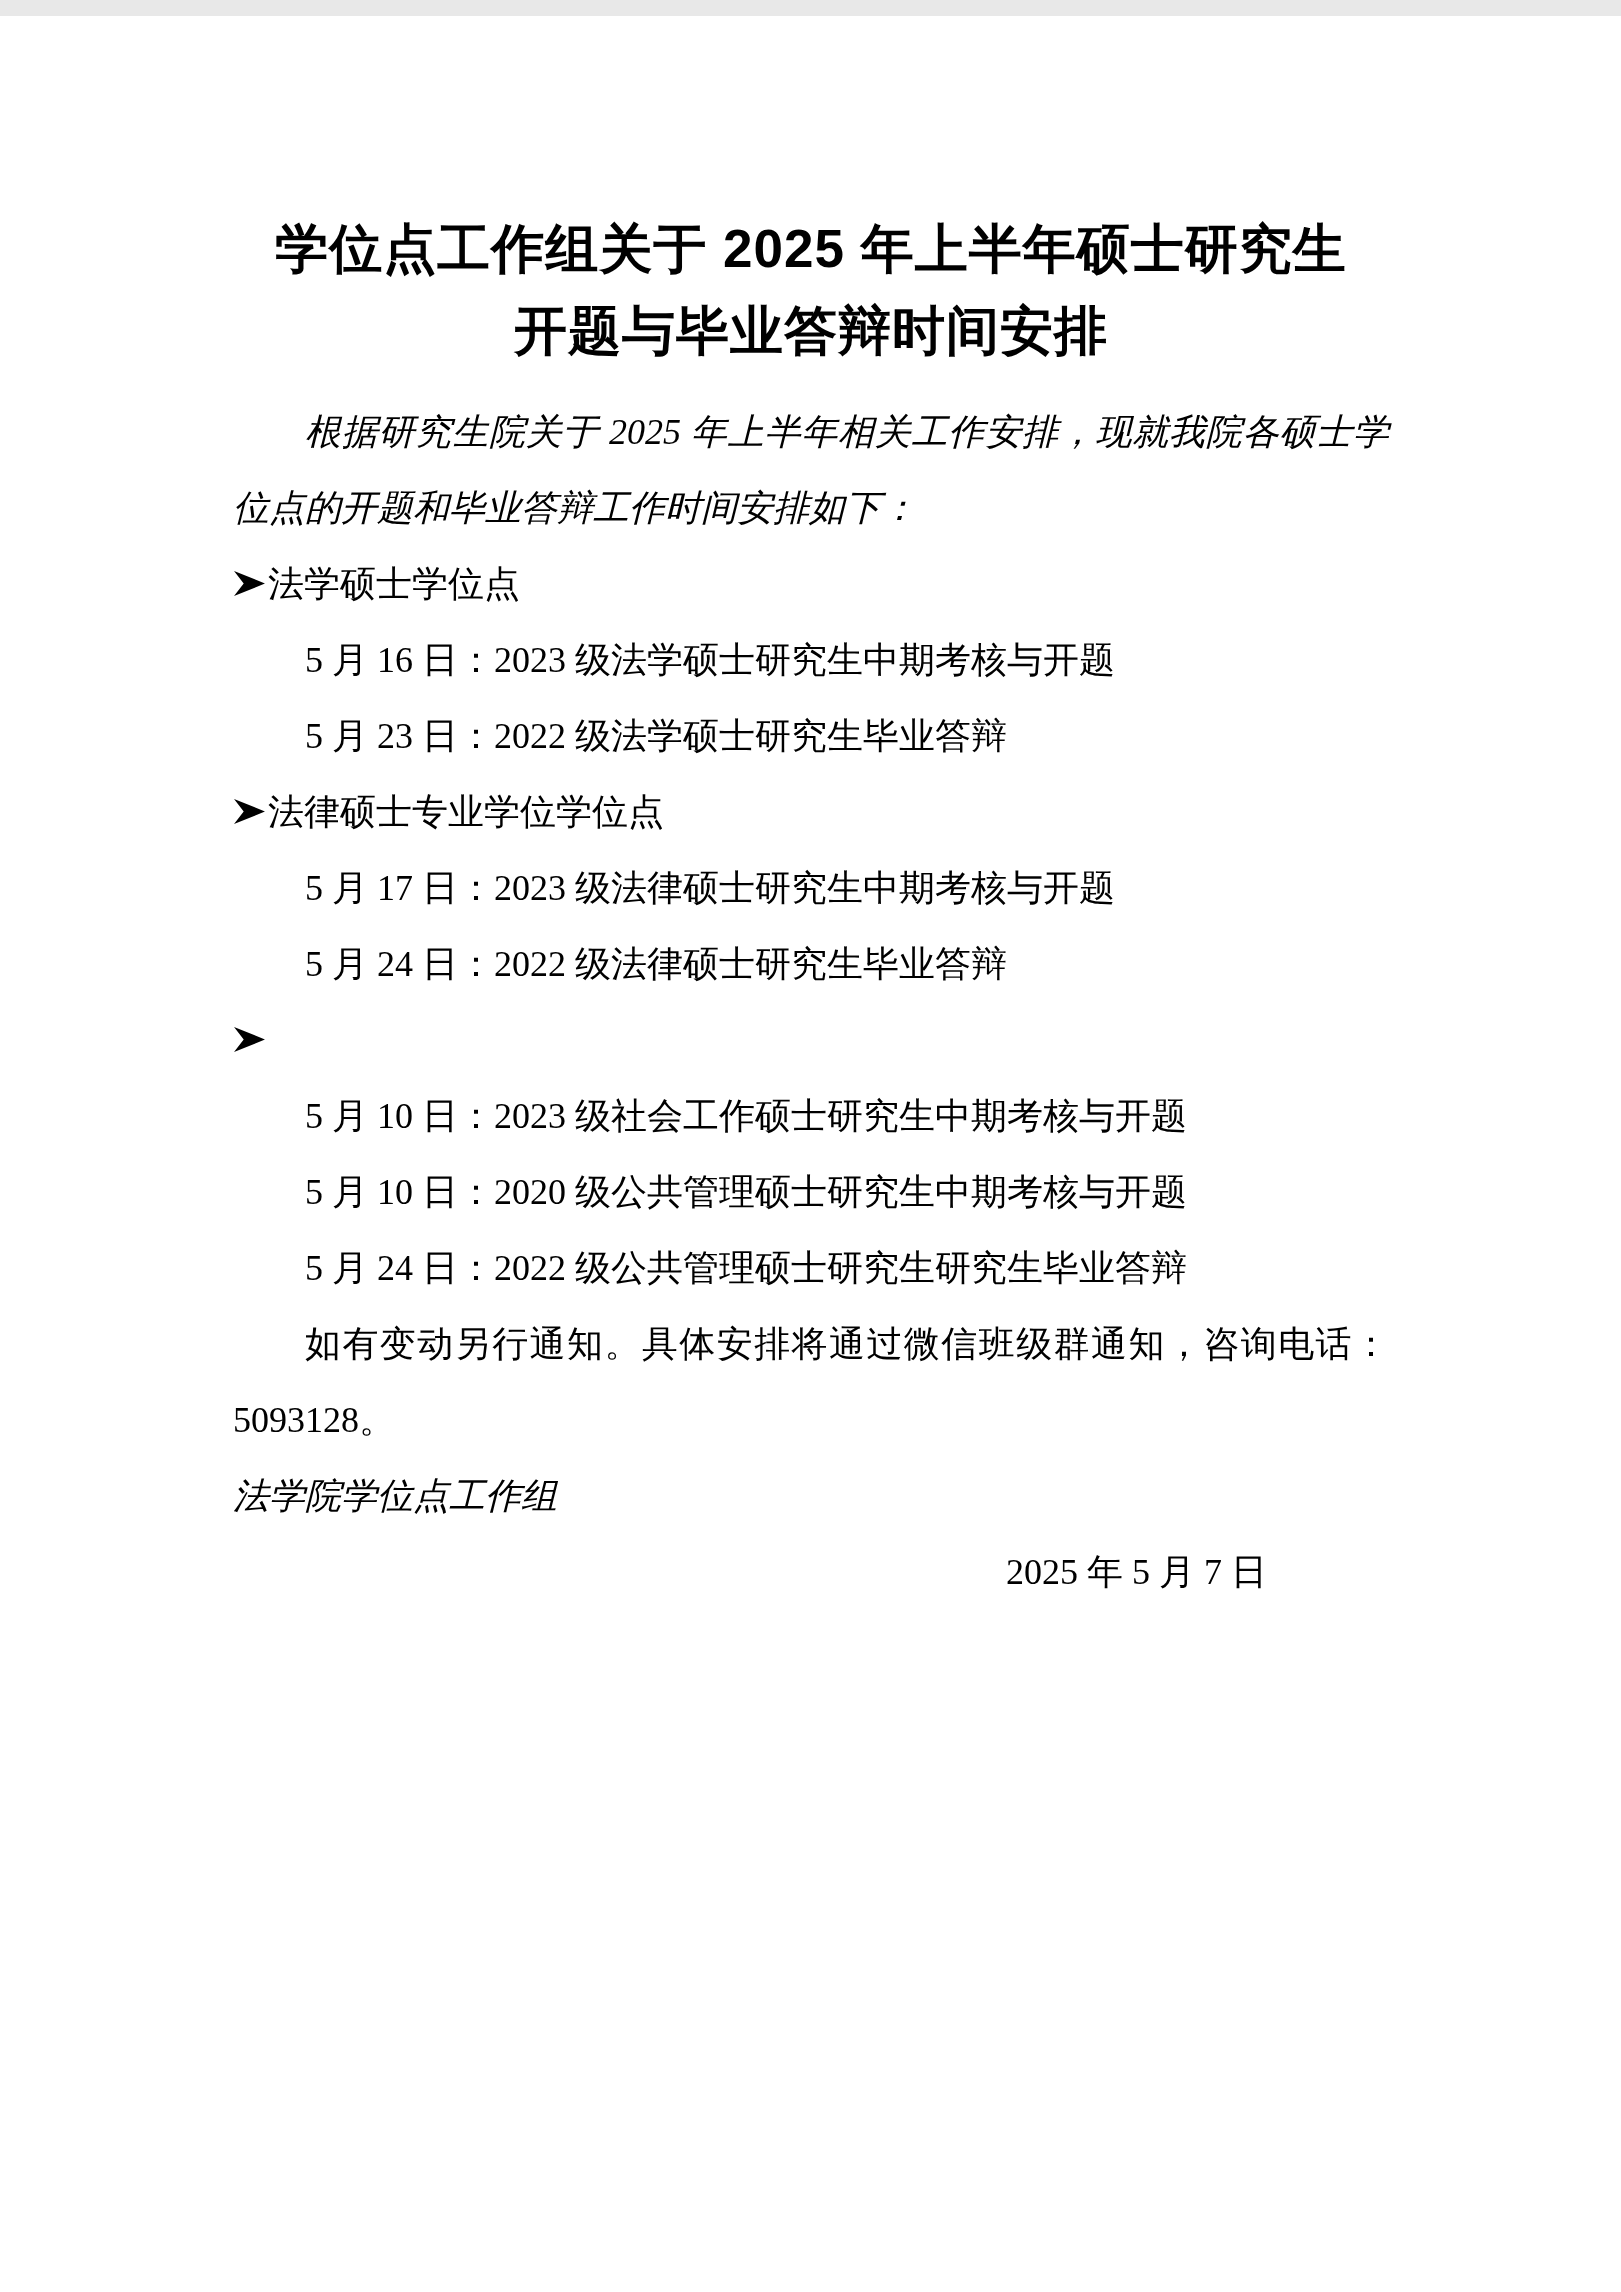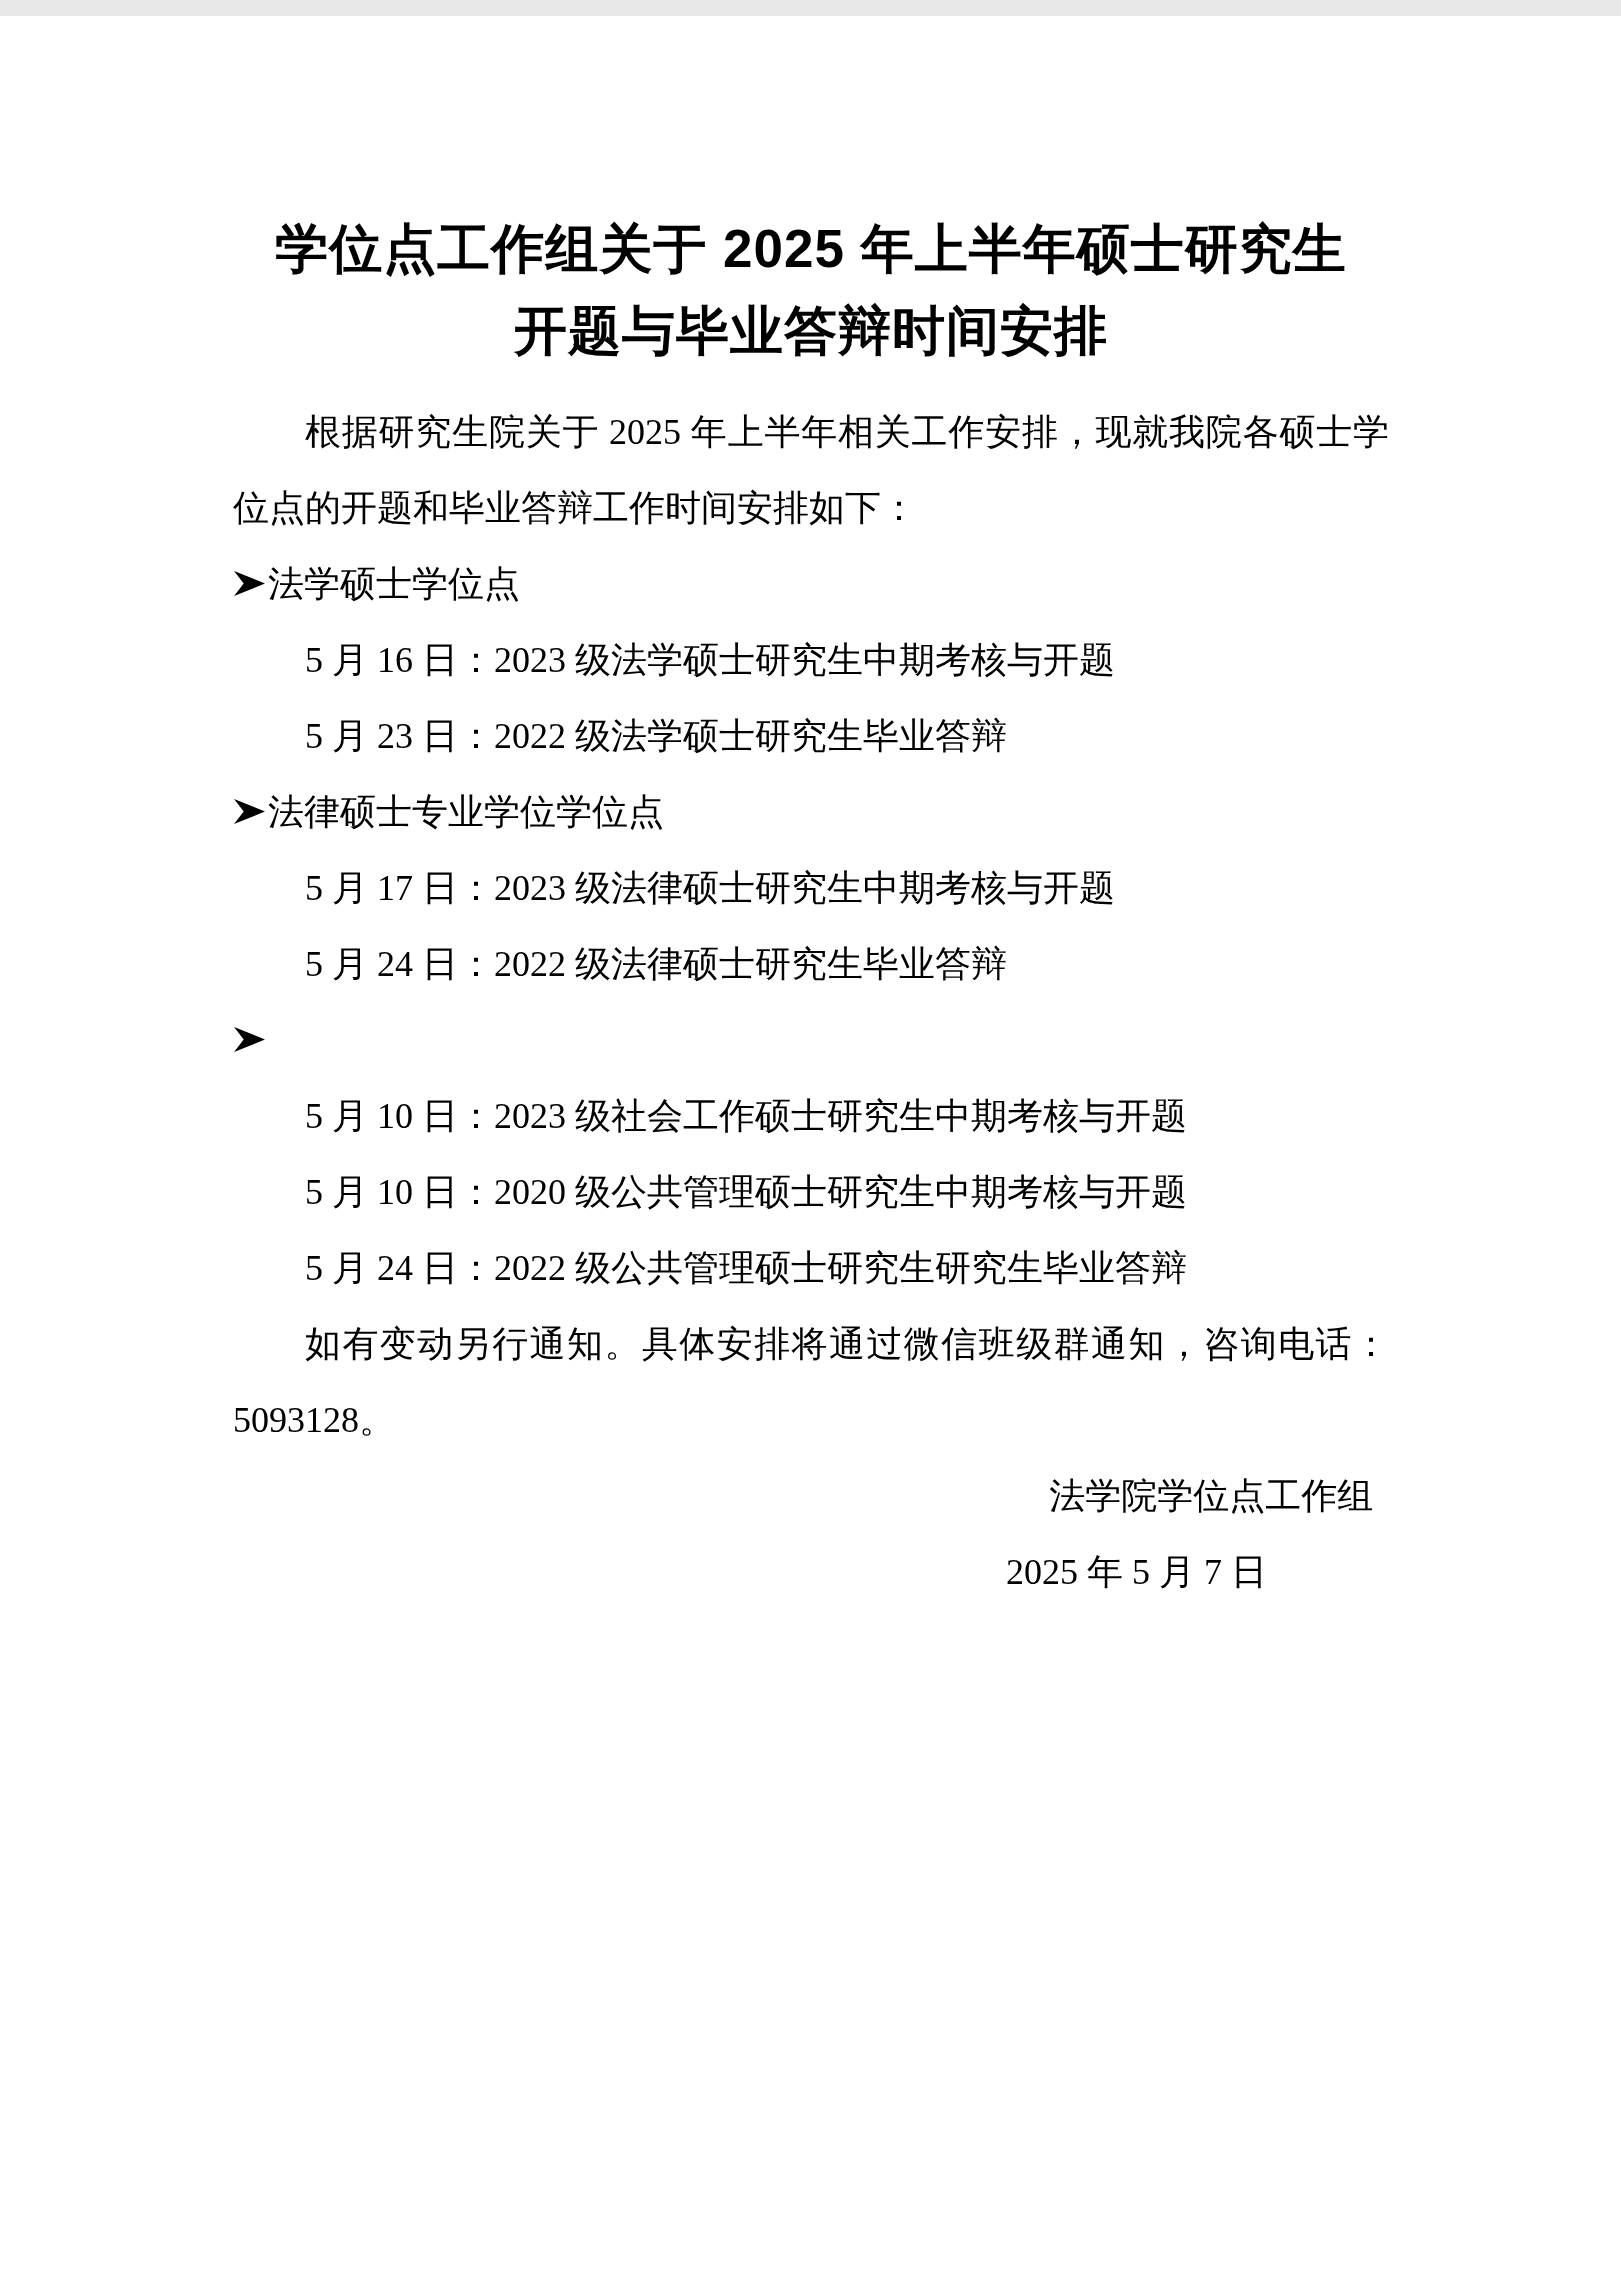--- a/index.html
+++ b/index.html
@@ -29,20 +29,21 @@
     letter-spacing: 1px;
   }
   .doc-body {
     margin-top: 21.6px;
     font-size: 36px;
     line-height: 76px;
   }
   .intro {
     text-indent: 2em;
     text-align: justify;
+    font-style: italic;
   }
   .section-heading {
     white-space: nowrap;
   }
   .bullet {
     display: inline-block;
     width: 33px;
     height: 29px;
     vertical-align: -2px;
     margin-right: 2px;
@@ -50,22 +51,23 @@
   .bullet svg { display: block; width: 100%; height: 100%; }
   .item {
     padding-left: 2em;
     white-space: nowrap;
   }
   .closing {
     text-indent: 2em;
     text-align: justify;
   }
   .sig-org {
-    text-align: right;
+    text-align: left;
     padding-right: 15.7px;
+    font-style: italic;
   }
   .sig-date {
     text-align: right;
     padding-right: 122px;
     font-family: Liberation Serif, serif;
   }
 </style>
 </head>
 <body>
 

